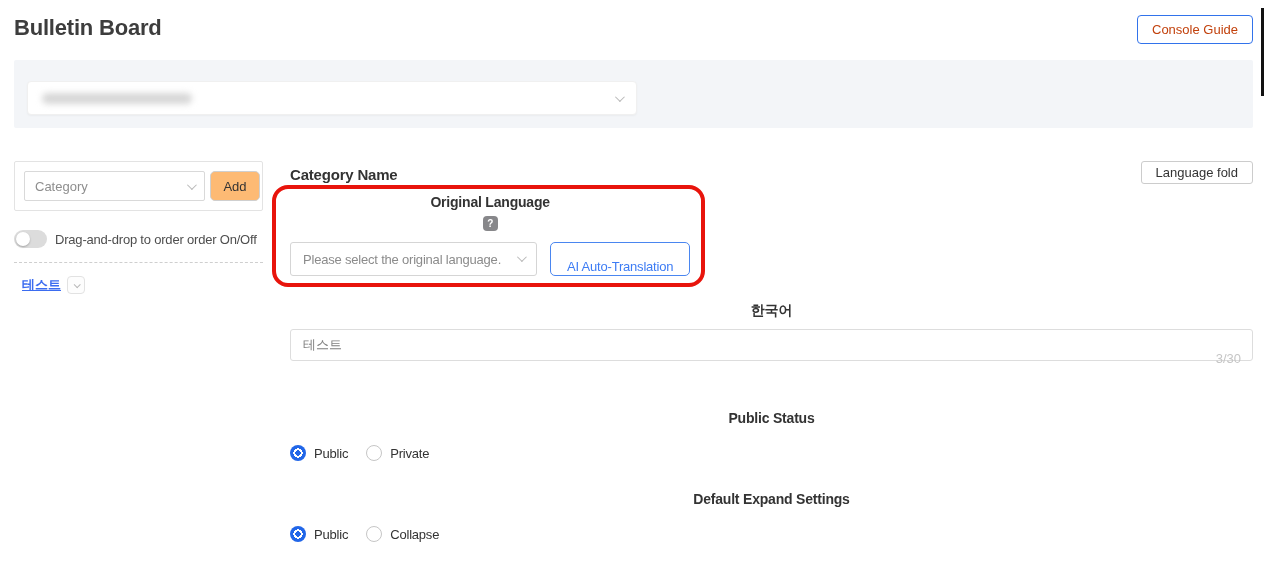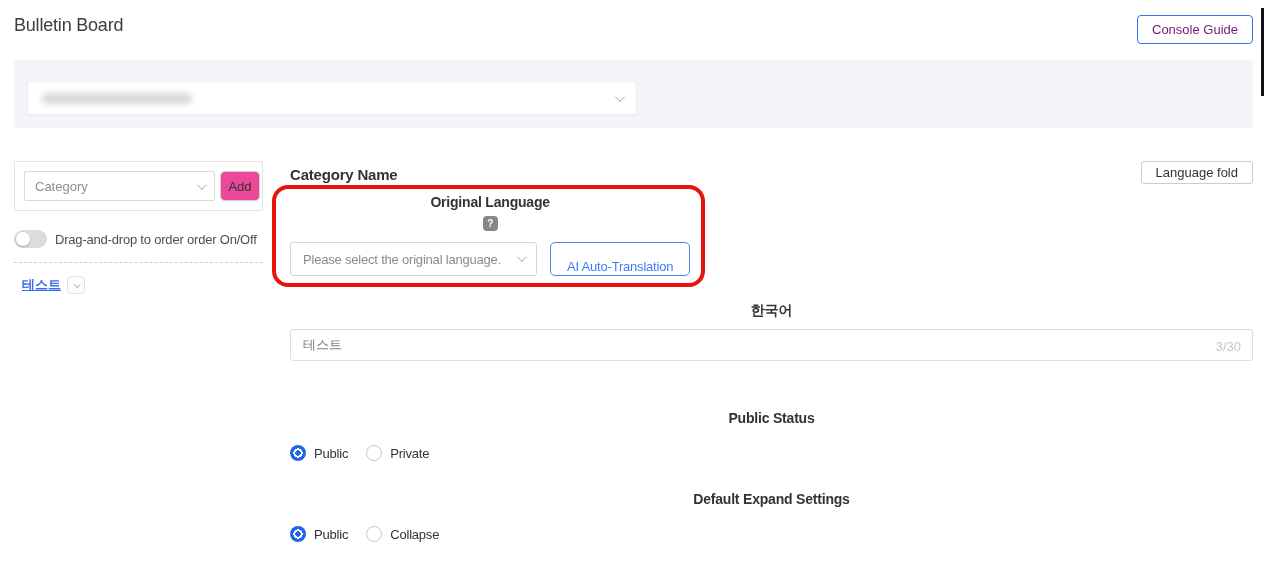--- a/index.html
+++ b/index.html
@@ -2,22 +2,22 @@
 <html><head>
 <meta charset="utf-8">
 <style>
   * { margin:0; padding:0; box-sizing:border-box; }
   html,body { width:1265px; height:568px; background:#fff; overflow:hidden;
               font-family:"Liberation Sans","DejaVu Sans",sans-serif; color:#333; }
   .page { position:relative; width:1265px; height:568px; padding:0 12px 0 14px; }
 
   
   .header { display:flex; justify-content:space-between; align-items:flex-start; padding-top:15px; }
-  .page-title { font-size:18px; font-weight:normal; color:#3d3d3d; letter-spacing:-0.2px; }
-  .btn-outline-blue { background:#fff; border:1px solid #3273eb; color:#701a75; border-radius:4px;
+  .page-title { font-size:22px; font-weight:bold; color:#3d3d3d; letter-spacing:-0.2px; }
+  .btn-outline-blue { background:#fff; border:1px solid #3273eb; color:#c2410c; border-radius:4px;
                       font-size:13px; padding:6px 14px; cursor:pointer;
                       font-family:"Liberation Sans",sans-serif; }
 
   
   .scroll-thumb { position:absolute; right:1px; top:8px; width:3px; height:88px; background:#111; }
 
   
   .board-panel { margin-top:16px; background:#f3f5f8; border-radius:2px; height:68px; padding:21px 13px 13px 13px; }
   .board-select { position:relative; width:610px; height:34px; background:#fff; border:1px solid #f0f0f0;
                   border-radius:4px; box-shadow:0 1px 2px rgba(0,0,0,0.04); display:flex; align-items:center;
@@ -32,21 +32,21 @@
   .sidebar { width:249px; margin-right:27px; flex:none; }
   .main { flex:1; }
 
   
   .category-box { border:1px solid #e3e3e3; border-radius:2px; padding:9px 2px 9px 9px;
                   display:flex; align-items:center; gap:5px; }
   .cat-select { position:relative; flex:1; height:30px; border:1px solid #d9d9d9; border-radius:2px;
                 background:#fff; display:flex; align-items:center; padding:0 10px; font-size:13px;
                 color:#8e8e8e; cursor:pointer; }
   .cat-select .chev { position:absolute; right:10px; top:11px; }
-  .btn-add { width:40px; height:30px; background:#ec4899; border:1px solid #cfcfcf; border-radius:5px;
+  .btn-add { width:50px; height:30px; background:#fdba74; border:1px solid #cfcfcf; border-radius:5px;
              font-size:13px; color:#333; cursor:pointer; font-family:"Liberation Sans",sans-serif; }
 
   .toggle-row { display:flex; align-items:center; gap:8px; margin-top:19px; }
   .toggle { position:relative; width:33px; height:18px; border-radius:9px; background:#dcdcdc; flex:none; cursor:pointer; }
   .toggle .knob { position:absolute; left:2px; top:2px; width:14px; height:14px; border-radius:50%;
                   background:#fff; box-shadow:0 1px 2px rgba(0,0,0,0.25); }
   .toggle-label { font-size:13px; color:#4e4e4e; letter-spacing:-0.2px; }
 
   .dashed-divider { border-top:1px dashed #cfcfcf; margin:14px 0 13px 0; }
 
@@ -74,21 +74,21 @@
                  color:#8b8b8b; letter-spacing:-0.2px; cursor:pointer; }
   .lang-select .chev { position:absolute; right:12px; top:12px; }
   .btn-ai { height:32px; padding:16px 16px; background:#fff; border:1px solid #4a86f0; border-radius:5px;
             color:#3d7cf4; font-size:13px; cursor:pointer; letter-spacing:-0.2px;
             font-family:"Liberation Sans",sans-serif; }
 
   .korean-block { margin-top:15px; }
   .input-wrap { position:relative; margin-top:9px; }
   .text-input { width:100%; height:32px; border:1px solid #ddd; border-radius:3px; padding:0 44px 0 12px;
                 font-size:13px; color:#808080; font-family:"Liberation Sans","DejaVu Sans",sans-serif; }
-  .char-counter { position:absolute; right:12px; top:10px; font-size:13px; color:#c5c5c5; }
+  .char-counter { position:absolute; right:12px; top:22px; font-size:13px; color:#c5c5c5; }
 
   .radio-section { margin-top:49px; }
   .radio-section + .radio-section { margin-top:30px; }
   .radio-row { display:flex; align-items:center; margin-top:19px; }
   .radio-opt { display:flex; align-items:center; gap:8px; margin-right:18px; cursor:pointer; }
   .radio { width:16px; height:16px; border-radius:50%; flex:none; }
   .radio.checked { background:radial-gradient(circle,#2166e8 0 2.6px,#fff 2.6px 4.6px,#2166e8 4.6px 8px); }
   .radio.unchecked { background:#fff; border:1px solid #c6c6c6; }
   .radio-label { font-size:13px; color:#333; letter-spacing:-0.2px; }
 </style>

